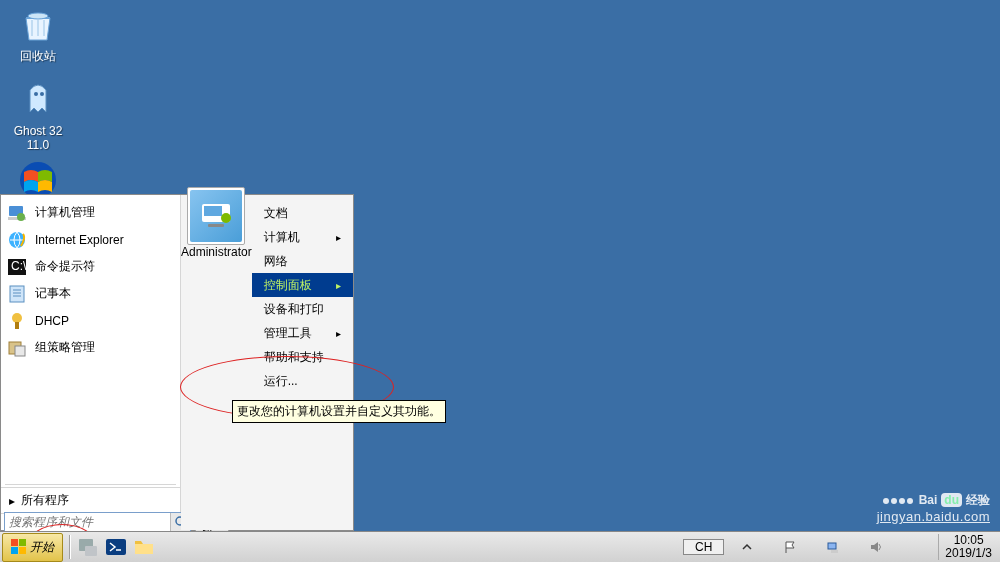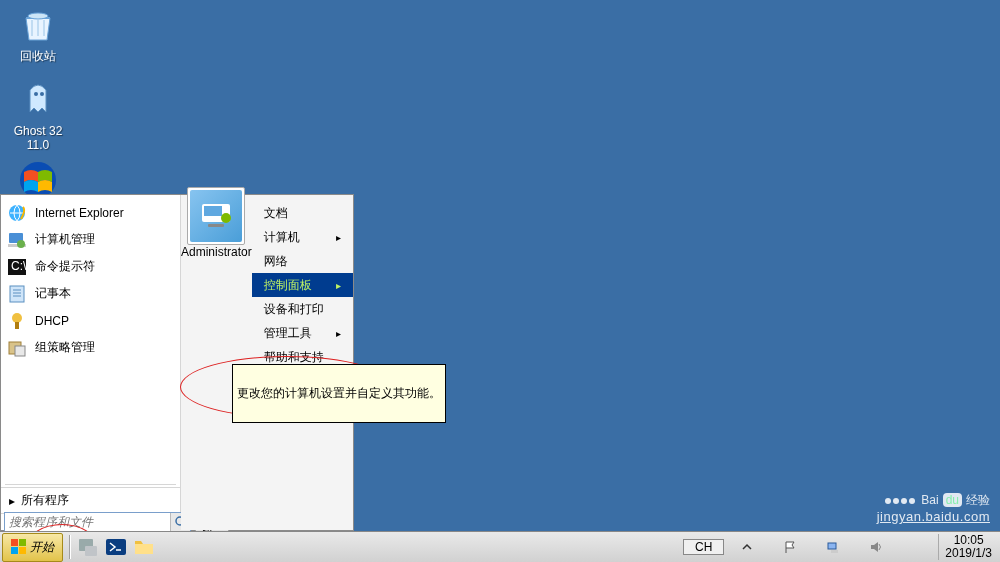--- a/index.html
+++ b/index.html
@@ -25,36 +25,36 @@
 .sm-right { flex:1; background:#f4f4f4; display:flex; flex-direction:row; }
 .sm-user { height:68px; display:flex; align-items:flex-end; justify-content:center; position:relative; }
 .user-pic { position:absolute; top:-8px; width:58px; height:58px; border:1px solid #aaa; background:#fff; padding:2px; border-radius:2px; }
 .user-pic-inner { width:100%; height:100%; background:linear-gradient(135deg,#87c4f0,#4a9ed8); border-radius:2px; display:flex; align-items:center; justify-content:center; }
 .sm-user .uname { margin-top:54px; margin-bottom:4px; }
 .sm-right-items { flex:1; padding:6px 0; }
 .rm-item { display:flex; align-items:center; height:24px; padding:0 12px; cursor:pointer; position:relative; }
 .rm-item.sel { background:#003c8f; color:#bef264; }
 .rm-item .ra { margin-left:auto; font-size:10px; }
 
-.tooltip { position:absolute; background:#ffffe1; border:1px solid #000; padding:20px 4px; font-size:12px; white-space:nowrap; z-index:100; }
+.tooltip { position:absolute; background:#ffffe1; border:1px solid #000; padding:2px 4px; font-size:12px; white-space:nowrap; z-index:100; }
 
 .annot { position:absolute; border:1.5px solid #d22; border-radius:50%; pointer-events:none; }
 
 .taskbar { position:absolute; left:0; bottom:0; height:31px; width:100%; background:linear-gradient(#e9e9e9,#d1d1d1); border-top:1px solid #888; display:flex; align-items:center; }
 .start-btn { height:29px; padding:0 8px; background:linear-gradient(#f7e8a6,#e2c34a); border:1px solid #a68a1a; margin:1px 2px; display:flex; align-items:center; gap:3px; cursor:pointer; border-radius:2px;font-style:italic; }
 .start-btn .logo { width:16px; height:16px; }
 .tb-sep { width:1px; height:24px; background:#a0a0a0; margin:0 4px; box-shadow:1px 0 0 #fff; }
 .tb-pin { width:24px; height:24px; margin:0 2px; display:flex; align-items:center; justify-content:center; cursor:pointer; }
 .tray { margin-left:auto; display:flex; align-items:center; height:100%; gap:2px; padding:0 2px; }
 .tray .ti { width:41px; height:16px; display:flex; align-items:center; justify-content:center; cursor:pointer; font-size:13px; }
 .lang { border:1px solid #888; padding:0 3px; font-size:11px; background:#f0f0f0; height:18px; display:flex; align-items:center; }
 .clock { text-align:center; font-size:11px; line-height:13px; padding:0 6px; border-left:1px solid #aaa;margin-left:40px; }
 
 .watermark { position:absolute; right:10px; bottom:38px; color:rgba(255,255,255,.85); text-align:right; pointer-events:none; }
-.watermark .big { font-size:28px; font-weight:normal; display:flex; align-items:baseline; gap:4px; justify-content:flex-end; }
+.watermark .big { font-size:28px; font-weight:bold; display:flex; align-items:baseline; gap:4px; justify-content:flex-end; }
 .watermark .small { font-size:13px; letter-spacing:.5px;text-decoration:underline; }
 .paw { display:inline-flex; gap:2px; margin-right:2px; }
 .paw span { width:6px; height:6px; background:rgba(255,255,255,.85); border-radius:50%; display:inline-block; }
 </style>
 </head>
 <body>
 
 <div class="desktop">
 
   <div class="dicon" style="top:6px;left:3px">
@@ -92,36 +92,36 @@
         </svg>
     </div>
   </div>
 
   <div class="start-menu">
     <div class="sm-left">
       <div class="sm-left-items">
         <div class="sm-item">
           <div class="pi">
               <svg width="20" height="20" viewBox="0 0 20 20">
+                <rect x="2" y="3" width="14" height="10" fill="#4a8fd6" rx="1"></rect>
+                <rect x="1" y="14" width="18" height="3" fill="#ccc"></rect>
+                <circle cx="14" cy="14" r="4" fill="#6ab04c"></circle>
+              </svg>
+            </div>
+          <span>计算机管理</span>
+        </div>
+        <div class="sm-item">
+          <div class="pi">
+              <svg width="20" height="20" viewBox="0 0 20 20">
                 <circle cx="10" cy="10" r="8" fill="#3db2ff"></circle>
                 <path d="M3 10h14M10 2a12 12 0 010 16M10 2a12 12 0 000 16" stroke="#fff" fill="none"></path>
                 <path d="M16 4q3 3-2 12" stroke="#f7b500" stroke-width="2" fill="none"></path>
               </svg>
             </div>
           <span>Internet Explorer</span>
-        </div>
-        <div class="sm-item">
-          <div class="pi">
-              <svg width="20" height="20" viewBox="0 0 20 20">
-                <rect x="2" y="3" width="14" height="10" fill="#4a8fd6" rx="1"></rect>
-                <rect x="1" y="14" width="18" height="3" fill="#ccc"></rect>
-                <circle cx="14" cy="14" r="4" fill="#6ab04c"></circle>
-              </svg>
-            </div>
-          <span>计算机管理</span>
         </div>
         <div class="sm-item">
           <div class="pi">
               <svg width="20" height="20" viewBox="0 0 20 20">
                 <rect x="1" y="2" width="18" height="16" fill="#111"></rect>
                 <text x="4" y="13" fill="#fff" font-size="10">C:\</text>
               </svg>
             </div>
           <span>命令提示符</span>
         </div>

